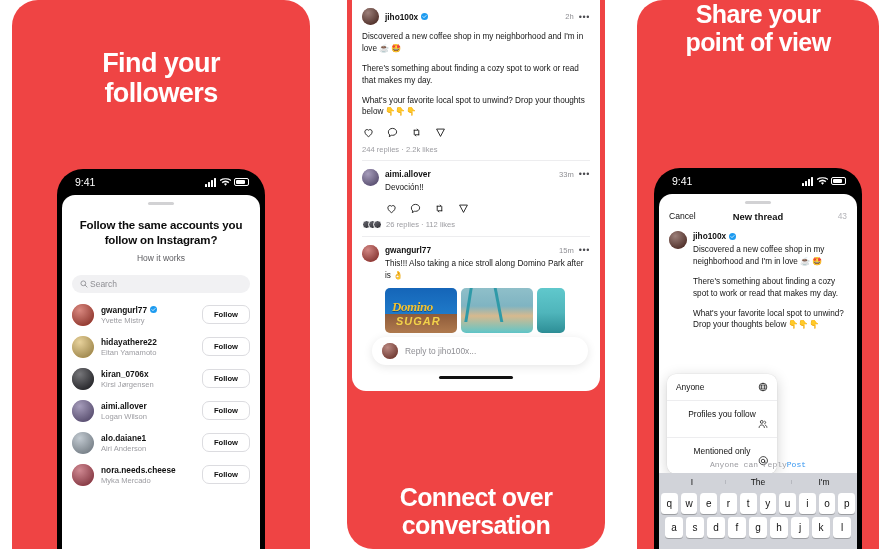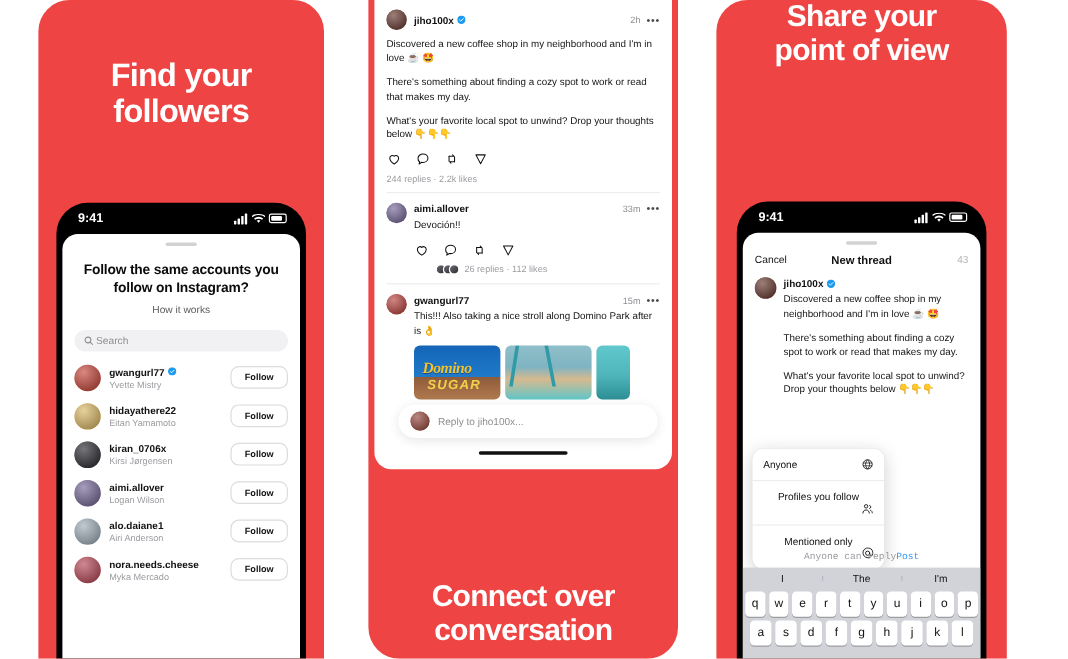--- a/index.html
+++ b/index.html
@@ -6,21 +6,21 @@
   html,body {
     width:890px; height:549px; overflow:hidden;
     background:#ffffff;
     font-family:"Liberation Sans", sans-serif;
     -webkit-font-smoothing:antialiased;
   }
   .stage { position:relative; width:890px; height:549px; background:#fff; display:flex; }
 
   
   .panel { position:relative; background:#ef4444; height:549px; overflow:hidden; }
-  .panel.p1 { width:238px; margin-left:32px; border-radius:26px 26px 0 0; }
+  .panel.p1 { width:298px; margin-left:12px; border-radius:26px 26px 0 0; }
   .panel.p2 { width:258px; margin-left:37px; border-radius:0 0 26px 26px; }
   .panel.p3 { width:242px; margin-left:32px; border-radius:26px 26px 0 0; }
 
   .headline {
     color:#fff; text-align:center; font-weight:700;
     letter-spacing:-0.6px; line-height:1.12;
   }
   .p1 .headline { font-size:27px; padding-top:48px; }
   .p3 .headline { font-size:25px; }
 
@@ -29,21 +29,21 @@
     position:absolute; left:50%; transform:translateX(-50%);
     background:#000; border-radius:26px 26px 0 0;
     overflow:hidden;
   }
   .p1 .device { width:208px; top:169px; height:380px; }
   .p3 .device { width:208px; top:168px; height:381px; }
 
   .statusbar {
     height:26px; display:flex; align-items:center;
     justify-content:space-between; padding:0 16px 0 18px;
-    color:#fff; font-size:10.5px; font-weight:700;
+    color:#fff; font-size:10.5px; font-weight:400;
   }
   .statusicons { display:flex; align-items:center; gap:3.5px; }
   .sigbars { display:flex; align-items:flex-end; gap:1px; height:9px; }
   .sigbars i { display:block; width:2px; background:#fff; border-radius:.5px; }
   .sigbars i:nth-child(1){height:3px}.sigbars i:nth-child(2){height:5px}
   .sigbars i:nth-child(3){height:7px}.sigbars i:nth-child(4){height:9px}
   .battery { width:15px; height:8px; border:1px solid #fff; border-radius:2px; padding:1px; }
   .battery span { display:block; height:100%; width:85%; background:#fff; border-radius:1px; }
 
   
@@ -104,21 +104,21 @@
   .meta { font-size:7.6px; color:#9c9ca1; margin-top:7px; }
   .divider { height:1px; background:#ededef; margin:0 10px; }
 
   .cmt { display:flex; gap:6px; padding:8px 10px 6px; }
   .cmt .av { width:17px; height:17px; flex:0 0 17px; }
   .cmtbody { flex:1; min-width:0; }
   .cmt-top { display:flex; align-items:center; }
   .cmt-name { font-size:8.3px; font-weight:700; color:#111; }
   .cmt-right { margin-left:auto; display:flex; align-items:center; gap:5px; color:#8e8e93; font-size:7.6px; }
   .cmt-text { font-size:8.2px; color:#151515; line-height:1.45; margin-top:3px; }
-  .facepile { display:flex; align-items:center; gap:4px; padding:0 10px 7px 10px;margin-left:41px; }
+  .facepile { display:flex; align-items:center; gap:4px; padding:0 10px 7px 10px; }
   .fp { display:flex; }
   .fp span { width:9px; height:9px; border-radius:50%; border:1.2px solid #fff; margin-left:-3.5px;
              background:linear-gradient(140deg,#6d6d75,#2b2b30); }
   .fp span:first-child { margin-left:0; }
 
   .thumbs { display:flex; gap:4px; margin-top:6px; }
   .thumb { height:45px; border-radius:5px; overflow:hidden; flex:0 0 auto; position:relative; }
   .t1 { width:72px; background:linear-gradient(#1565b8 0%,#1f7ac9 58%,#8e5b3a 58%,#b07a4e 100%); }
   .t1 .dsign { position:absolute; left:7px; top:11px; font-family:"Liberation Serif", serif;
                font-style:italic; font-weight:700; color:#f2c231; font-size:13px; letter-spacing:-.4px;

